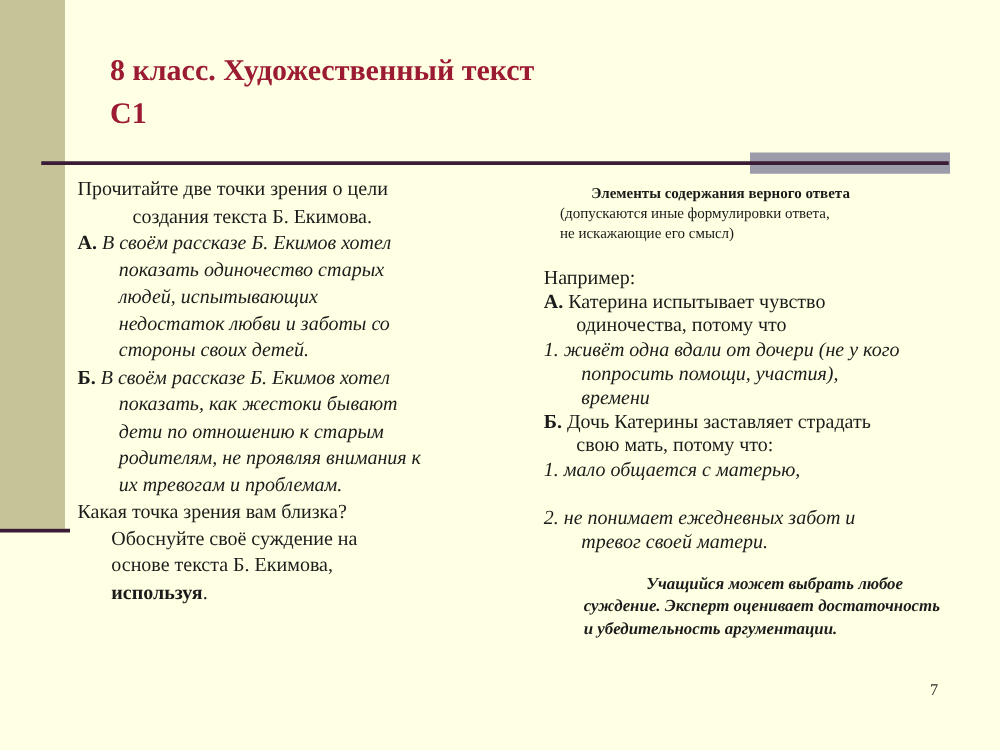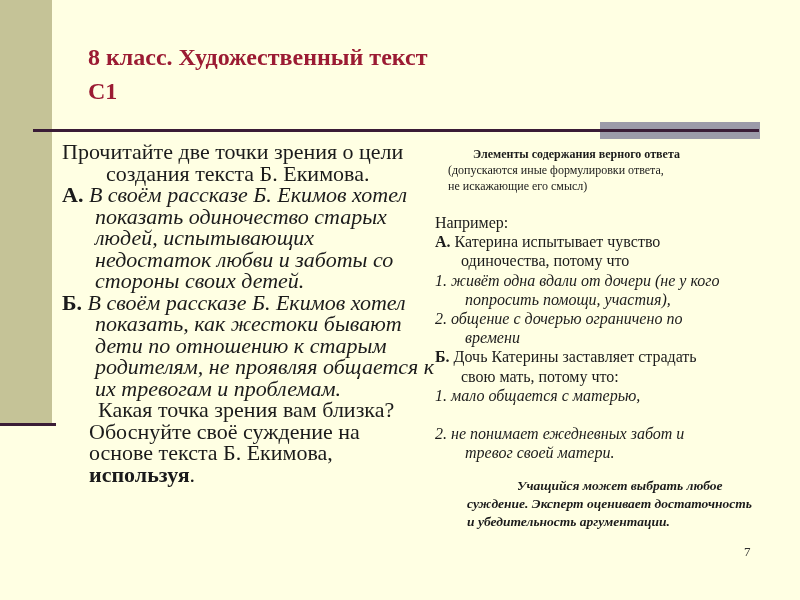--- a/index.html
+++ b/index.html
@@ -28,21 +28,21 @@
     background:var(--rule,#3A1C36);
   }
   .title{
     position:absolute;left:88px;top:40px;
     font-size:24px;font-weight:bold;line-height:34px;
     color:var(--title,#9B1B33);
     white-space:nowrap;
   }
   .col-left{
     position:absolute;left:62px;top:141px;width:375px;
-    font-size:22px;line-height:21.5px;
+    font-size:16px;line-height:21.5px;
     white-space:nowrap;
   }
   .col-right{
     position:absolute;left:435px;top:146px;width:355px;
     white-space:nowrap;
   }
   .rc-header{font-size:12px;line-height:16px;}
   .rc-body{margin-top:19px;font-size:16px;line-height:19.2px;}
   .rc-footer{margin-top:15px;font-size:13.5px;line-height:18px;font-weight:bold;font-style:italic;}
   .line{white-space:nowrap;}
@@ -72,41 +72,40 @@
       <div class="line" style="padding-left: 0px;"><span>Прочитайте две точки зрения о цели</span></div>
       <div class="line" style="padding-left: 44px;"><span>создания текста Б. Екимова.</span></div>
       <div class="line" style="padding-left: 0px;"><span class="b">А.</span><span class="i"> В своём рассказе Б. Екимов хотел</span></div>
       <div class="line" style="padding-left: 33px;"><span class="i">показать одиночество старых</span></div>
       <div class="line" style="padding-left: 33px;"><span class="i">людей, испытывающих</span></div>
       <div class="line" style="padding-left: 33px;"><span class="i">недостаток любви и заботы со</span></div>
       <div class="line" style="padding-left: 33px;"><span class="i">стороны своих детей.</span></div>
       <div class="line" style="padding-left: 0px;"><span class="b">Б.</span><span class="i"> В своём рассказе Б. Екимов хотел</span></div>
       <div class="line" style="padding-left: 33px;"><span class="i">показать, как жестоки бывают</span></div>
       <div class="line" style="padding-left: 33px;"><span class="i">дети по отношению к старым</span></div>
-      <div class="line" style="padding-left: 33px;"><span class="i">родителям, не проявляя общается к</span></div>
+      <div class="line" style="padding-left: 33px;"><span class="i">родителям, не проявляя внимания к</span></div>
       <div class="line" style="padding-left: 33px;"><span class="i">их тревогам и проблемам.</span></div>
-      <div class="line" style="padding-left: 0px; margin-left: 36px;"><span>Какая точка зрения вам близка?</span></div>
+      <div class="line" style="padding-left: 0px;"><span>Какая точка зрения вам близка?</span></div>
       <div class="line" style="padding-left: 27px;"><span>Обоснуйте своё суждение на</span></div>
       <div class="line" style="padding-left: 27px;"><span>основе текста Б. Екимова,</span></div>
       <div class="line" style="padding-left: 27px;"><span class="b">используя</span><span>.</span></div>
     </div>
 
   <div class="col-right">
     <div class="rc-header" id="rc-header">
         <div class="line" style="padding-left: 38px;"><span class="b">Элементы содержания верного ответа</span></div>
         <div class="line" style="padding-left: 13px;"><span>(допускаются иные формулировки ответа,</span></div>
         <div class="line" style="padding-left: 13px;"><span>не искажающие его смысл)</span></div>
       </div>
     <div class="rc-body" id="rc-body">
         <div class="line" style="padding-left: 0px;"><span>Например:</span></div>
         <div class="line" style="padding-left: 0px;"><span class="b">А.</span><span> Катерина испытывает чувство</span></div>
         <div class="line" style="padding-left: 26px;"><span>одиночества, потому что</span></div>
         <div class="line" style="padding-left: 0px;"><span class="i">1. живёт одна вдали от дочери (не у кого</span></div>
         <div class="line" style="padding-left: 30px;"><span class="i">попросить помощи, участия),</span></div>
-        <div class="line" style="padding-left: 0px;"><span class="i">2. общение с дочерью ограничено по</span></div>
         <div class="line" style="padding-left: 30px;"><span class="i">времени</span></div>
         <div class="line" style="padding-left: 0px;"><span class="b">Б.</span><span> Дочь Катерины заставляет страдать</span></div>
         <div class="line" style="padding-left: 26px;"><span>свою мать, потому что:</span></div>
         <div class="line" style="padding-left: 0px;"><span class="i">1. мало общается с матерью,</span></div>
         <div class="line" style="padding-left: 0px; margin-top: 19px;"><span class="i">2. не понимает ежедневных забот и</span></div>
         <div class="line" style="padding-left: 30px;"><span class="i">тревог своей матери.</span></div>
       </div>
     <div class="rc-footer" id="rc-footer">
         <div class="line" style="padding-left: 82px;"><span class="bi">Учащийся может выбрать любое</span></div>
         <div class="line" style="padding-left: 32px;"><span class="bi">суждение. Эксперт оценивает достаточность</span></div>

